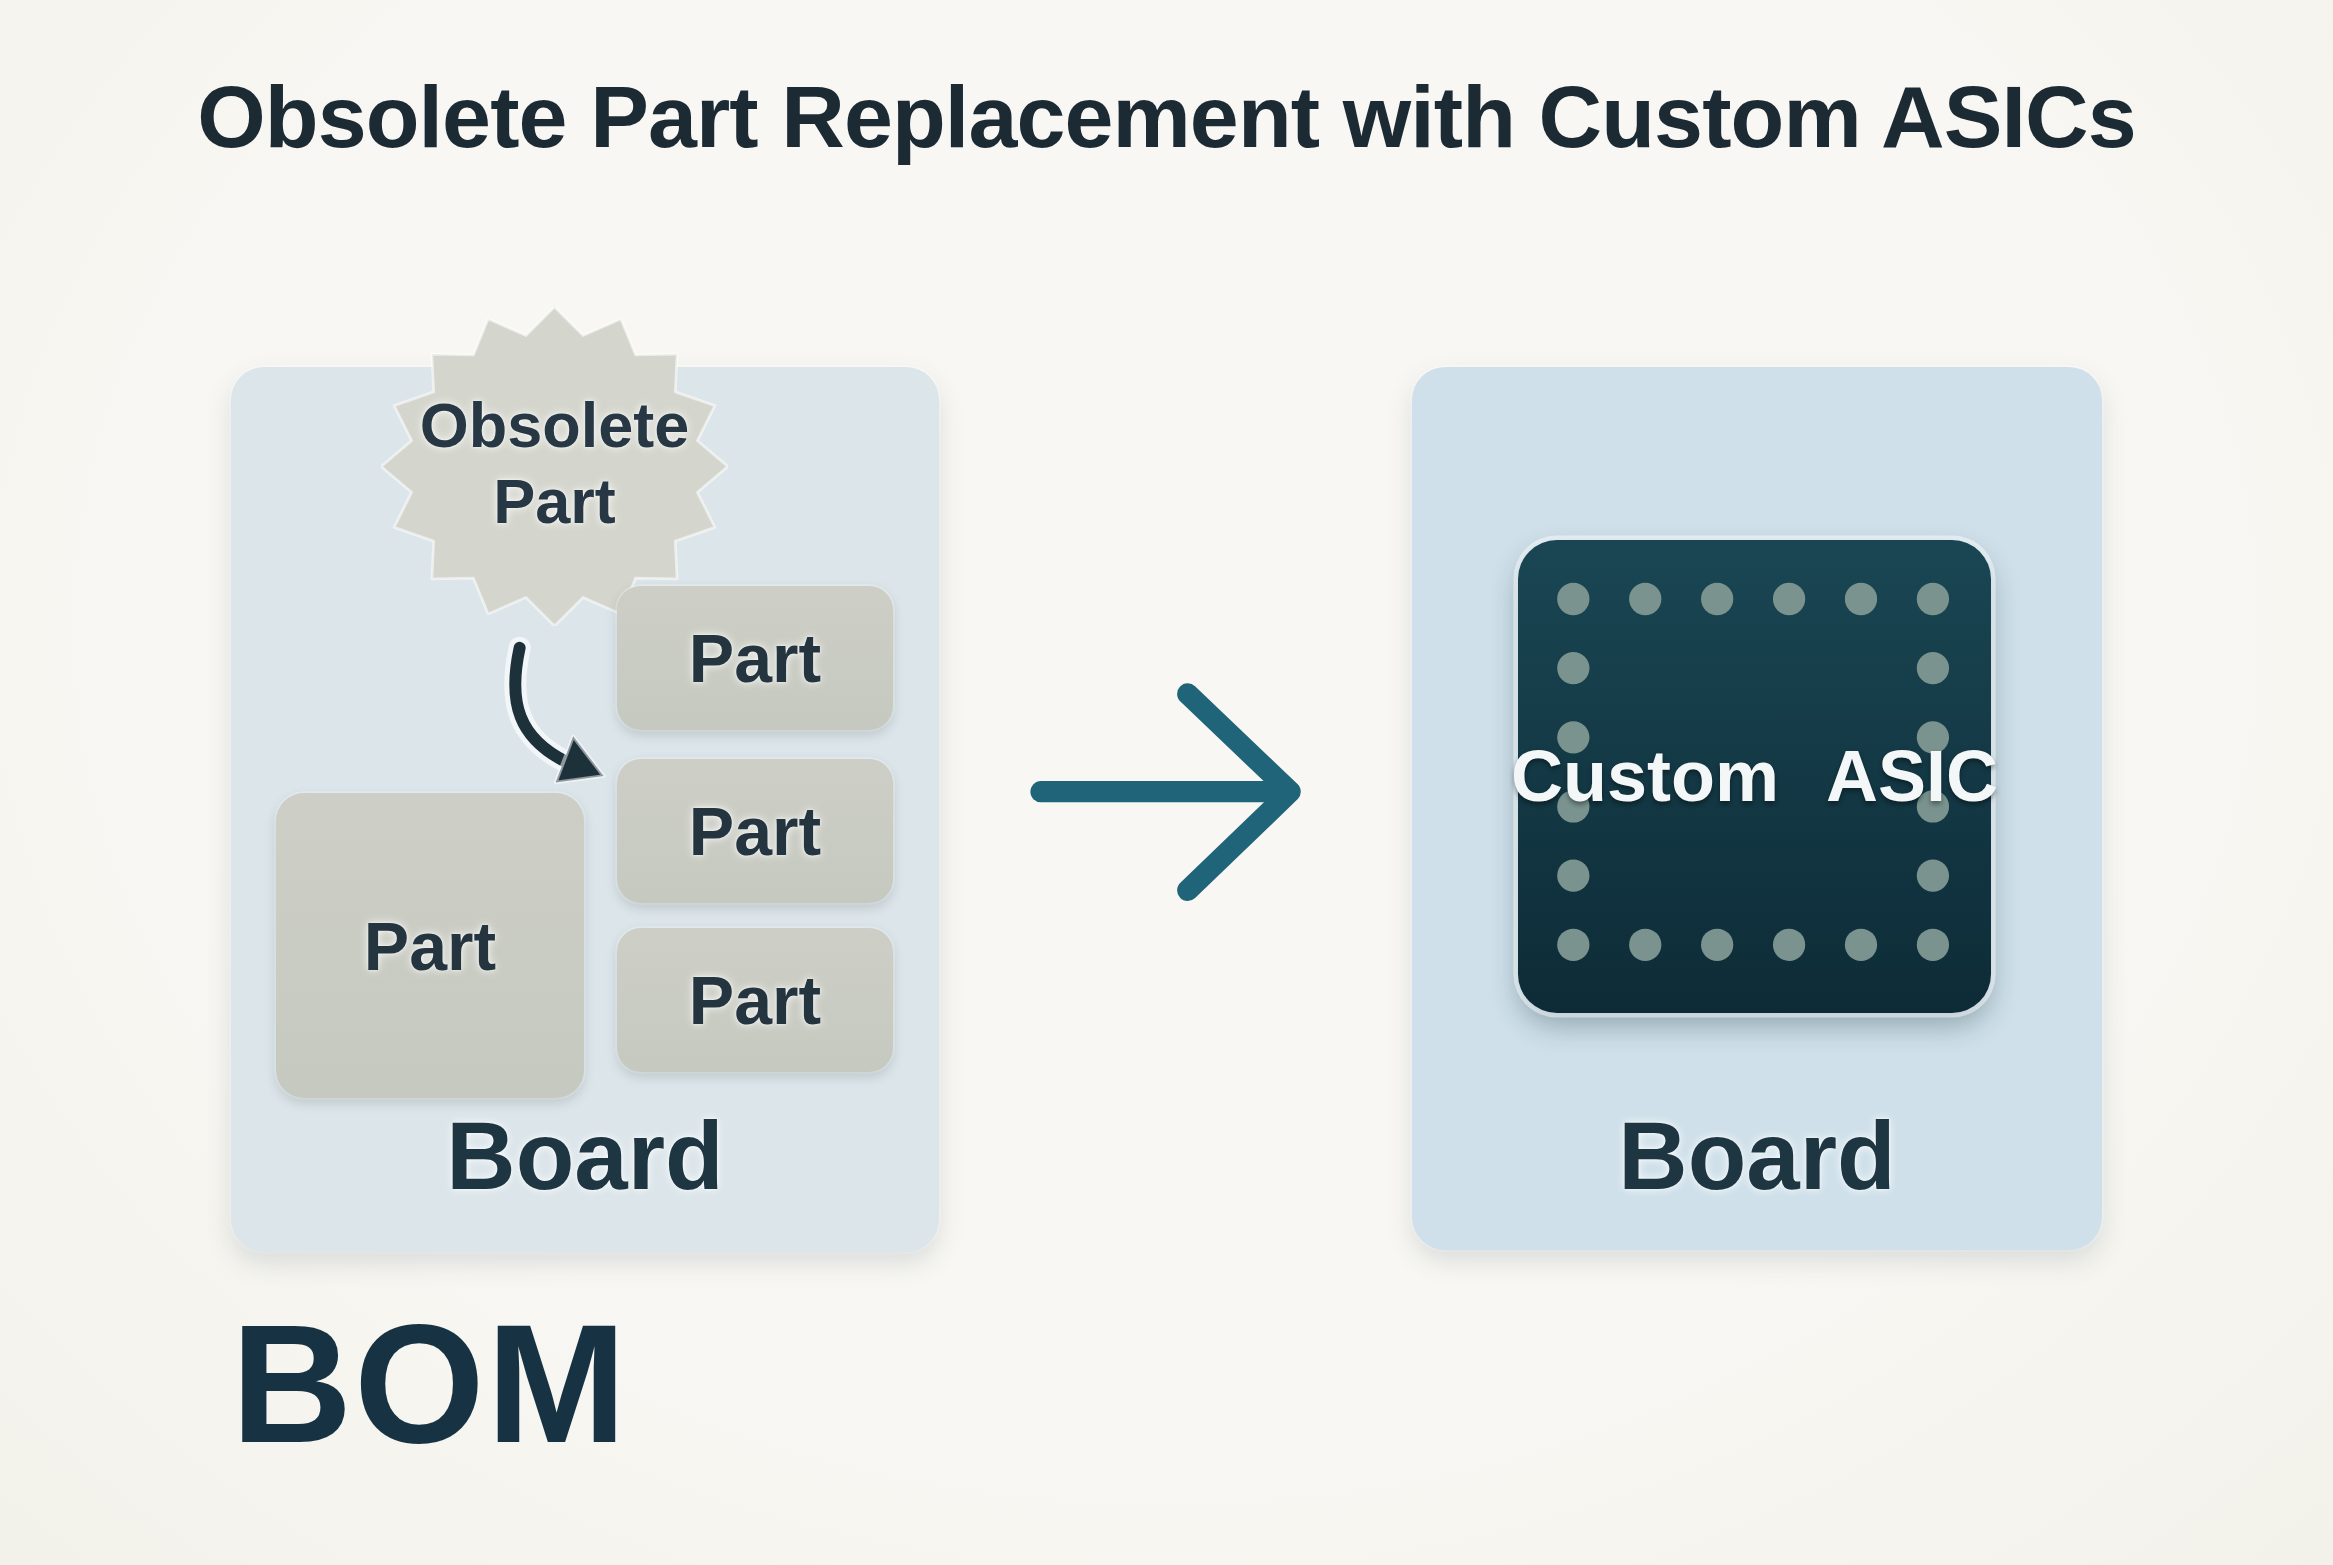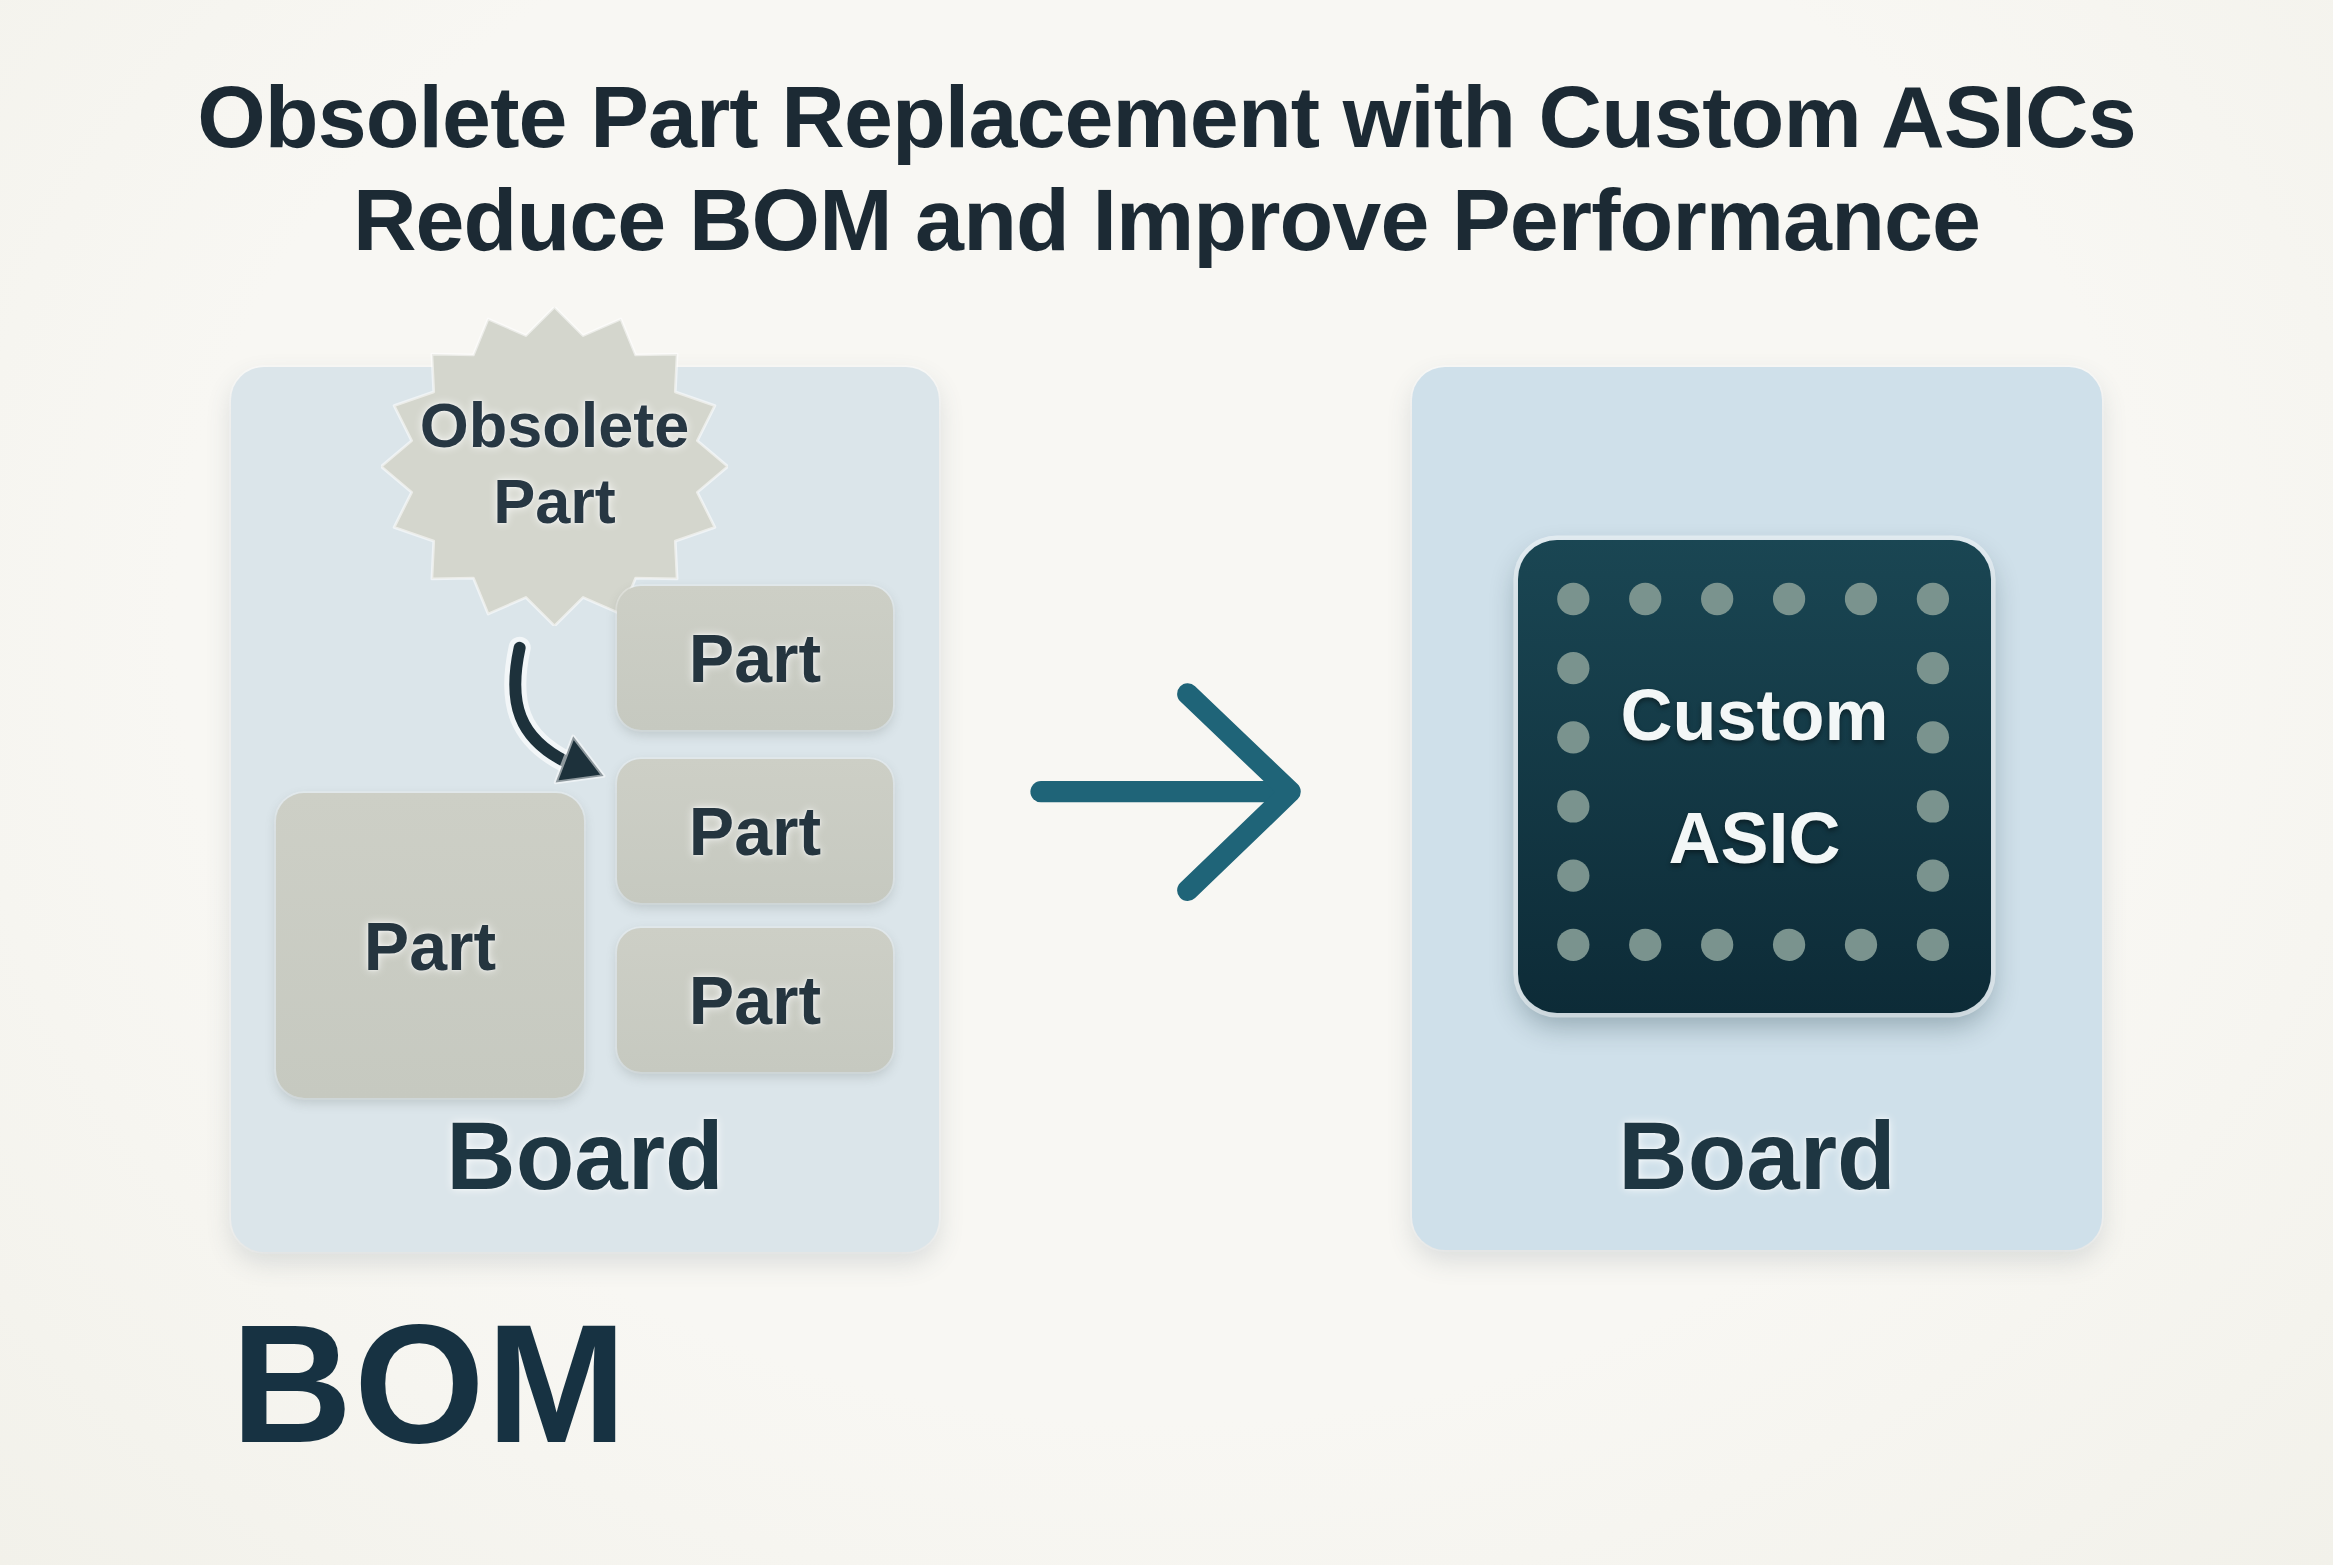--- a/index.html
+++ b/index.html
@@ -33,34 +33,33 @@
               align-items:center;justify-content:center;padding-top:26px;box-sizing:border-box;
               font-size:63px;font-weight:600;line-height:1.2;color:#273743;text-align:center;}
   .board-caption{width:708px;left:231px;top:1101px;text-align:center;font-size:96px;
                  font-weight:700;color:#1e3642;}
   .board-caption-right{left:1412px;width:690px;}
   .bom{left:231px;width:708px;top:1288px;font-size:168px;font-weight:800;
        color:#173242;letter-spacing:1.8px;}
   .chip{left:1518px;top:540px;width:473px;height:473px;border-radius:39px;
         background:linear-gradient(180deg,var(--chip-fill-top),var(--chip-fill-bottom));
         box-shadow:0 0 0 4.6px rgba(255,255,255,.45), 0 13px 28px rgba(10,40,50,.30);}
-  .chip-text{left:1518px;top:540px;width:473px;height:473px;display:flex;flex-direction:column;
+  .chip-text{left:1518px;top:540px;width:473px;height:473px;display:flex;flex-direction:row;
              align-items:center;justify-content:center;font-size:72px;font-weight:600;
              line-height:1.06;color:var(--chip-text);text-align:center;
              text-shadow:0 2.8px 5.5px rgba(0,0,0,.4);gap:47px;}
   .overlay{left:0;top:0;width:2333px;height:1565px;pointer-events:none;}
 </style>
 </head>
 <body>
 
 <div class="stage">
 
   <div class="abs title">
     <div>Obsolete Part Replacement with Custom ASICs</div>
-    <div>Reduce BOM and Improve Performance</div>
   </div>
 
   <div class="abs board board-left"></div>
 
   <svg class="abs starburst-wrap" viewBox="0 0 376 346">
     <polygon style="fill:var(--badge-fill,#d4d6cd);stroke:#ffffff;stroke-opacity:.55;stroke-width:3;stroke-linejoin:round" points="188,0 219,31 260,13 276,52 321,51 319,92 362,107 343,145 376,173 343,201 362,239 319,254 321,295 276,294 260,333 219,315 188,346 157,315 116,333 100,294 55,295 57,254 14,239 33,201 0,173 33,145 14,107 57,92 55,51 100,52 116,13 157,31"></polygon>
   </svg>
   <div class="abs badge-text halo">
     <div>Obsolete</div>
     <div>Part</div>

